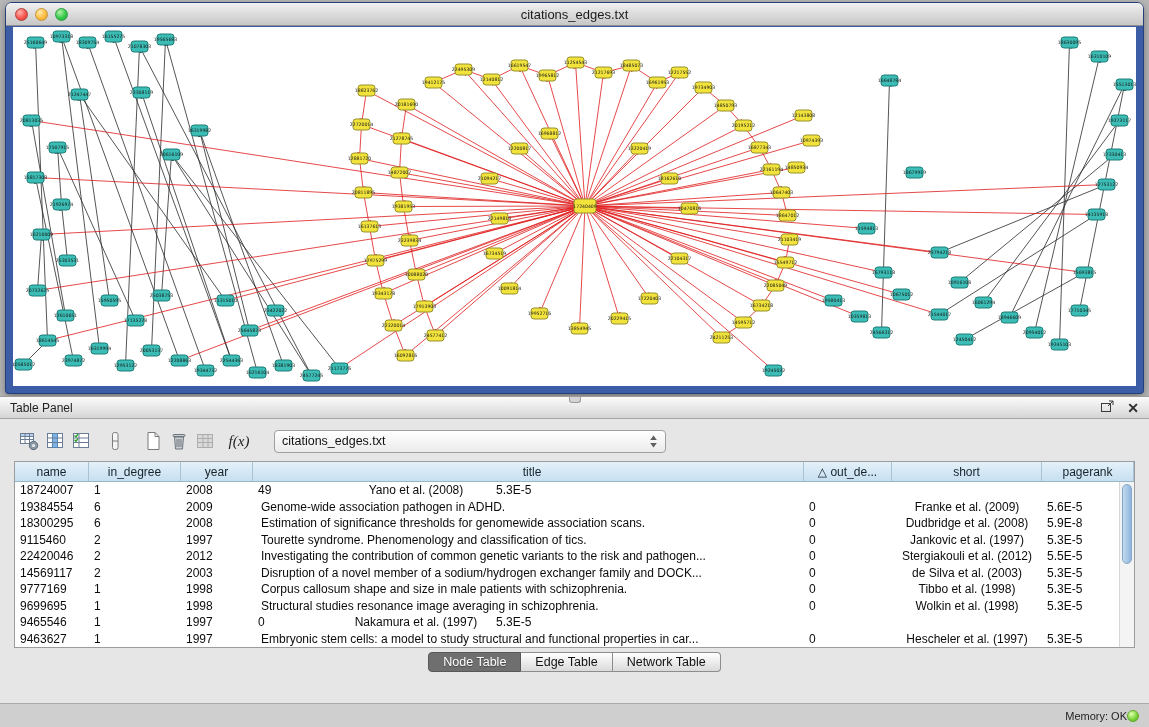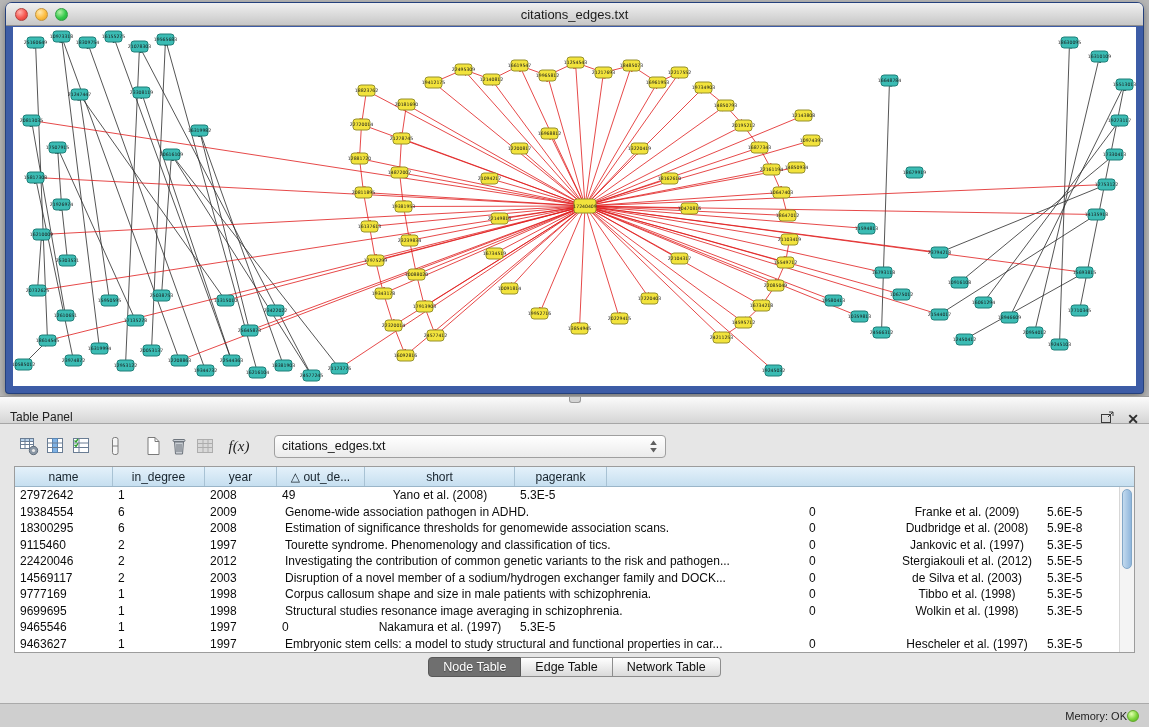--- a/index.html
+++ b/index.html
@@ -15,39 +15,39 @@
   .light{width:13px;height:13px;border-radius:50%;display:inline-block}
   .light.red{background:radial-gradient(circle at 35% 30%,#ffb3ae,#f6574f 55%,#ce3631);border:1px solid #b2403c}
   .light.yellow{background:radial-gradient(circle at 35% 30%,#ffe9b0,#fdbd41 55%,#df9b28);border:1px solid #c49338}
   .light.green{background:radial-gradient(circle at 35% 30%,#b4f0a8,#35c94c 55%,#27a53a);border:1px solid #2f9e43}
   .graph-area{position:absolute;left:7px;right:7px;top:24px;bottom:7px;background:#fff;overflow:hidden}
   svg.graph{width:100%;height:100%;display:block}
   .nlabel{font-size:4.6px;fill:#1a1a1a;text-anchor:middle;font-family:"DejaVu Sans",sans-serif}
 
   
   .table-panel{position:absolute;left:0;top:396px;width:1149px;height:308px;background:#e6e6e6;border-top:1px solid #9b9b9b;border-bottom:1px solid #aaa}
-  .panel-header{height:22px;background:linear-gradient(#fbfbfb,#d5d5d5);border-bottom:1px solid #a6a6a6;display:flex;align-items:flex-start;padding:13px 10px;position:relative}
+  .panel-header{height:22px;background:linear-gradient(#fbfbfb,#d5d5d5);border-bottom:1px solid #a6a6a6;display:flex;align-items:center;padding:1px 10px;position:relative}
   .panel-title{font-size:12px;color:#222}
   .panel-grip{position:absolute;left:50%;top:0;margin-left:-6px;width:12px;height:6px;background:#d3d3d3;border:1px solid #9a9a9a;border-top:none;border-radius:0 0 3px 3px}
   .panel-actions{margin-left:auto;display:flex;gap:12px;align-items:center}
   .close-x{font-size:14px;font-weight:bold;color:#2e2e2e;line-height:14px;cursor:default}
 
   .toolbar{display:flex;align-items:center;padding:10px 10px 4px 16px}
   .tbtn{width:26px;height:24px;border:none;background:transparent;display:flex;align-items:center;justify-content:center;padding:0}
   .sp8{margin-left:8px}.sp12{margin-left:12px}
   .fx{font-family:"Liberation Serif",serif;font-style:italic;font-size:15px;color:#1d1d1d}
   .dropdown{margin-left:22px;width:392px;height:23px;background:linear-gradient(#ffffff,#ebebeb);border:1px solid #9f9f9f;border-radius:4px;display:flex;align-items:center;padding:0 7px;font-size:12.5px;color:#111}
   .dd-arrows{margin-left:auto;display:flex;align-items:center}
 
   .tablebox{margin:4px 14px 0 14px;background:#fff;border:1px solid #9c9c9c;position:relative;height:187px;overflow:hidden}
   .thead{display:flex;height:20px;background:linear-gradient(#e4f1fa,#c6dff0);border-bottom:1px solid #9ab5c8}
   .hcell{font-size:12px;color:#17232c;display:flex;align-items:center;justify-content:center;border-right:1px solid #a8c2d4;height:100%}
   .trow{display:flex;height:16.5px;align-items:center}
   .tcell{font-size:12px;color:#0b0b0b;padding:0 5px;white-space:nowrap;overflow:hidden}
-  .c-name{width:98px}.c-indeg{width:92px}.c-year{width:72px}.c-title{flex:1;padding-left:8px}
+  .c-name{width:74px}.c-indeg{width:92px}.c-year{width:72px}.c-title{flex:1;padding-left:8px}
   .c-outdeg{width:88px}.c-short{width:150px;text-align:center;justify-content:center}.c-pagerank{width:92px}
   .vscroll{position:absolute;right:0;top:20px;bottom:0;width:15px;background:#f4f4f4;border-left:1px solid #d7d7d7}
   .vthumb{position:absolute;left:2px;top:2px;width:10px;height:80px;border-radius:5px;background:linear-gradient(90deg,#c3daee,#8fb6dc);border:1px solid #82a7c8}
 
   .tabs-row{display:flex;justify-content:center;margin-top:4px}
   .ttab{height:20px;line-height:19px;padding:0 14px;font-size:12.5px;background:linear-gradient(#ffffff,#dadada);border:1px solid #8d8d8d;border-left:none;color:#111}
   .ttab:first-child{border-left:1px solid #8d8d8d;border-radius:4px 0 0 4px}
   .ttab:last-child{border-radius:0 4px 4px 0}
   .ttab.active{background:#6f6f6f;color:#fff;border-color:#585858;text-shadow:0 1px 1px rgba(0,0,0,.4)}
 
@@ -788,27 +788,28 @@
           </svg>
       </span>
     </div>
   </div>
 
   <div class="tablebox">
     <div class="thead">
         <div class="hcell c-name">name</div>
         <div class="hcell c-indeg">in_degree</div>
         <div class="hcell c-year">year</div>
+        <div class="hcell c-title">title</div>
         <div class="hcell c-outdeg">△ out_de...</div>
         <div class="hcell c-short">short</div>
         <div class="hcell c-pagerank">pagerank</div>
       </div>
     <div>
         <div class="trow">
-          <div class="tcell c-name">27972642</div>
+          <div class="tcell c-name">18724007</div>
           <div class="tcell c-indeg">1</div>
           <div class="tcell c-year">2008</div>
           <div class="tcell c-outdeg">49</div>
           <div class="tcell c-short">Yano et al. (2008)</div>
           <div class="tcell c-pagerank">5.3E-5</div>
         </div>
         <div class="trow">
           <div class="tcell c-name">19384554</div>
           <div class="tcell c-indeg">6</div>
           <div class="tcell c-year">2009</div>

